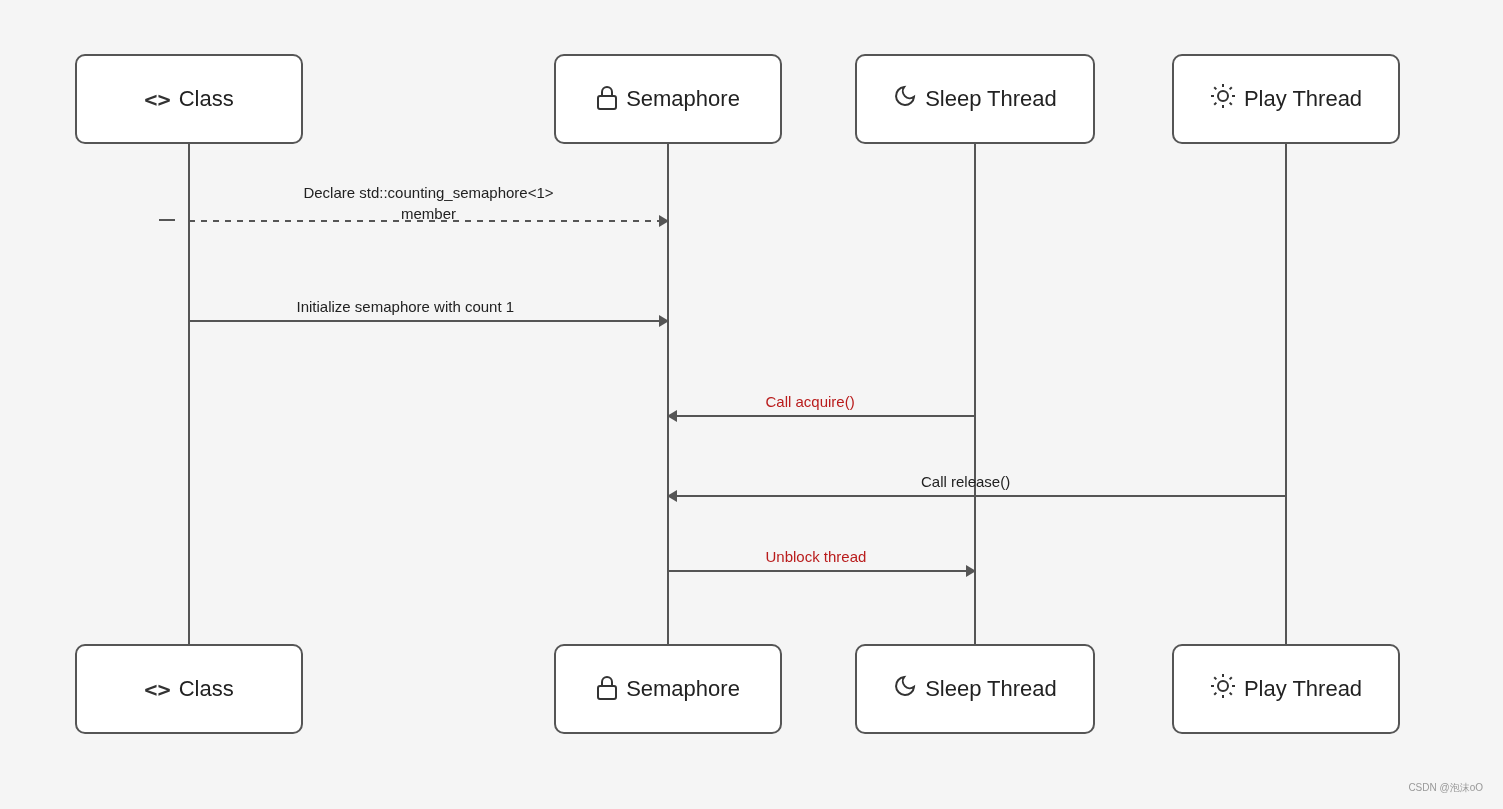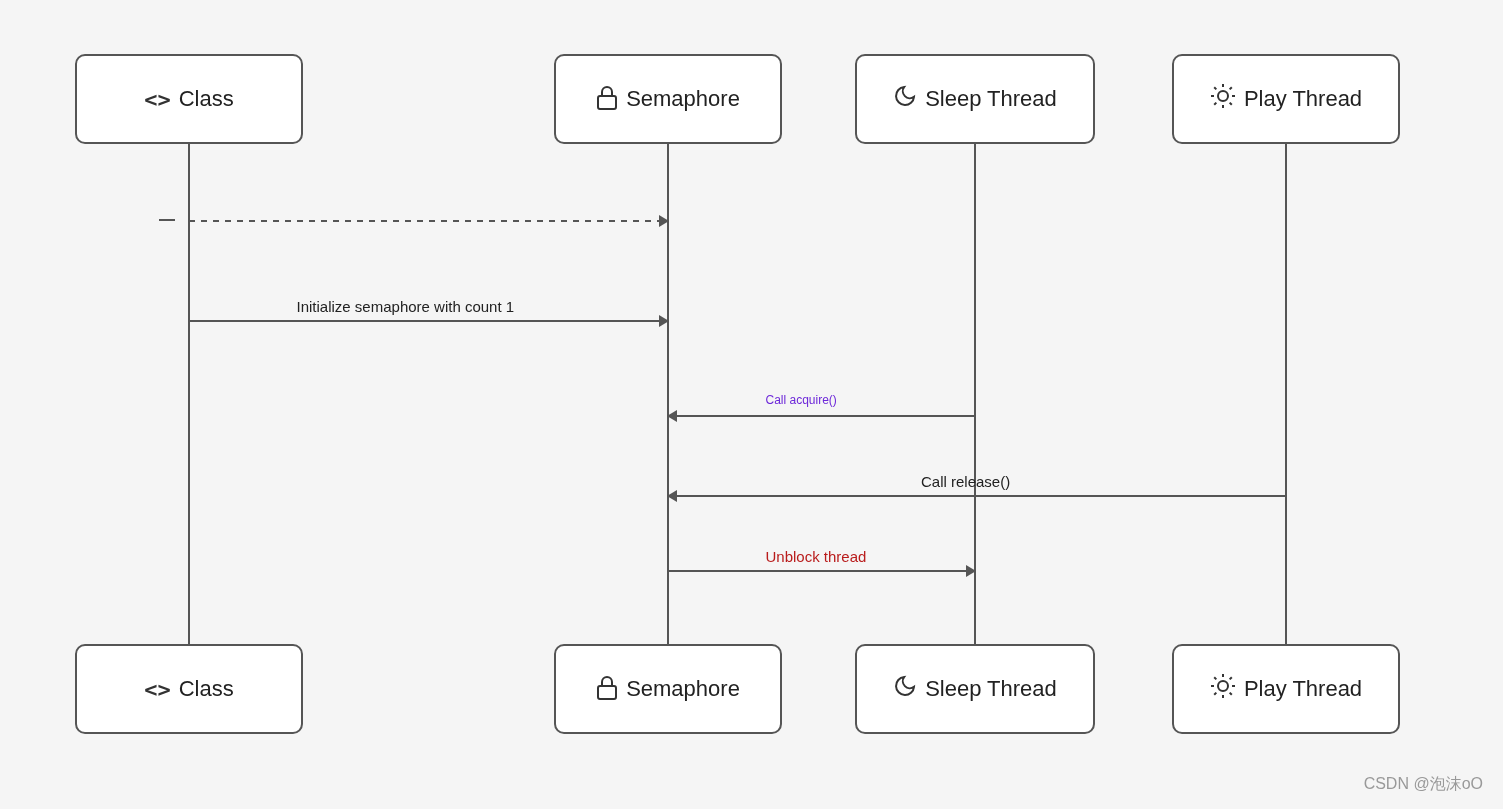--- a/index.html
+++ b/index.html
@@ -36,21 +36,21 @@
       color: #333;
     }
     .lifeline {
       position: absolute;
       border-left: 2px solid #555;
     }
     .watermark {
       position: absolute;
       bottom: 14px;
       right: 20px;
-      font-size: 16px;
+      font-size: 10px;
       color: #999;
     }
   </style>
 </head>
 <body>
 
 <div id="diagram">
 
 <div class="actor-box" style="left: 75px; top: 54px; width: 228px; height: 90px;">
       <span class="actor-icon" style="font-family: monospace; font-weight: bold;">&lt;&gt;</span>
@@ -115,28 +115,29 @@
         <line x1="21.78" y1="4.22" x2="19.66" y2="6.34" stroke="#333" stroke-width="2"></line>
         <line x1="6.34" y1="19.66" x2="4.22" y2="21.78" stroke="#333" stroke-width="2"></line>
       </svg></span>
       <span style="font-size: 22px; font-weight: 400;">Play Thread</span>
     </div>
     <div class="lifeline" style="left: 1285px; top: 144px; height: 500px;"></div>
     <div style="position: absolute; top: 220px; left: 189px; width: 479px; height: 2px; background: repeating-linear-gradient(to right, rgb(85, 85, 85) 0px, rgb(85, 85, 85) 6px, transparent 6px, transparent 12px);">
       <div style="position: absolute; top: -5px; right: -1px; border-top: 6px solid transparent; border-bottom: 6px solid transparent; border-left: 10px solid rgb(85, 85, 85);"></div>
     </div>
     <div style="position: absolute; top: 219px; left: 159px; width: 16px; height: 2px; background: rgb(85, 85, 85);"></div>
+    <div style="position: absolute; font-size: 15px; color: rgb(34, 34, 34); white-space: nowrap; text-align: center; line-height: 1.4; top: 182px; left: 298.5px; width: 260px;">Declare std::counting_semaphore&lt;1&gt;<br>member</div>
     <div style="position: absolute; top: 320px; left: 189px; width: 479px; height: 2px; background: rgb(85, 85, 85);">
       <div style="position: absolute; top: -5px; right: -1px; border-top: 6px solid transparent; border-bottom: 6px solid transparent; border-left: 10px solid rgb(85, 85, 85);"></div>
     </div>
     <div style="position: absolute; font-size: 15px; color: rgb(34, 34, 34); white-space: nowrap; text-align: center; top: 298px; left: 296.5px;">Initialize semaphore with count 1</div>
     <div style="position: absolute; top: 415px; left: 668px; width: 307px; height: 2px; background: rgb(85, 85, 85);">
       <div style="position: absolute; top: -5px; left: -1px; border-top: 6px solid transparent; border-bottom: 6px solid transparent; border-right: 10px solid rgb(85, 85, 85);"></div>
     </div>
-    <div style="position: absolute; font-size: 12px; color: #6d28d9; white-space: nowrap; text-align: center; top: 393px; left: 765.5px;">Call acquire()</div>
+    <div style="position: absolute; font-size: 15px; color: #b91c1c; white-space: nowrap; text-align: center; top: 393px; left: 765.5px;">Call acquire()</div>
     <div style="position: absolute; top: 495px; left: 668px; width: 618px; height: 2px; background: rgb(85, 85, 85);">
       <div style="position: absolute; top: -5px; left: -1px; border-top: 6px solid transparent; border-bottom: 6px solid transparent; border-right: 10px solid rgb(85, 85, 85);"></div>
     </div>
     <div style="position: absolute; font-size: 15px; color: rgb(34, 34, 34); white-space: nowrap; text-align: left; top: 473px; left: 921px;">Call release()</div>
     <div style="position: absolute; top: 570px; left: 668px; width: 307px; height: 2px; background: rgb(85, 85, 85);">
       <div style="position: absolute; top: -5px; right: -1px; border-top: 6px solid transparent; border-bottom: 6px solid transparent; border-left: 10px solid rgb(85, 85, 85);"></div>
     </div>
     <div style="position: absolute; font-size: 15px; color: #b91c1c; white-space: nowrap; text-align: center; top: 548px; left: 765.5px;">Unblock thread</div>
     <div class="watermark">CSDN @泡沫oO</div>
   </div>

